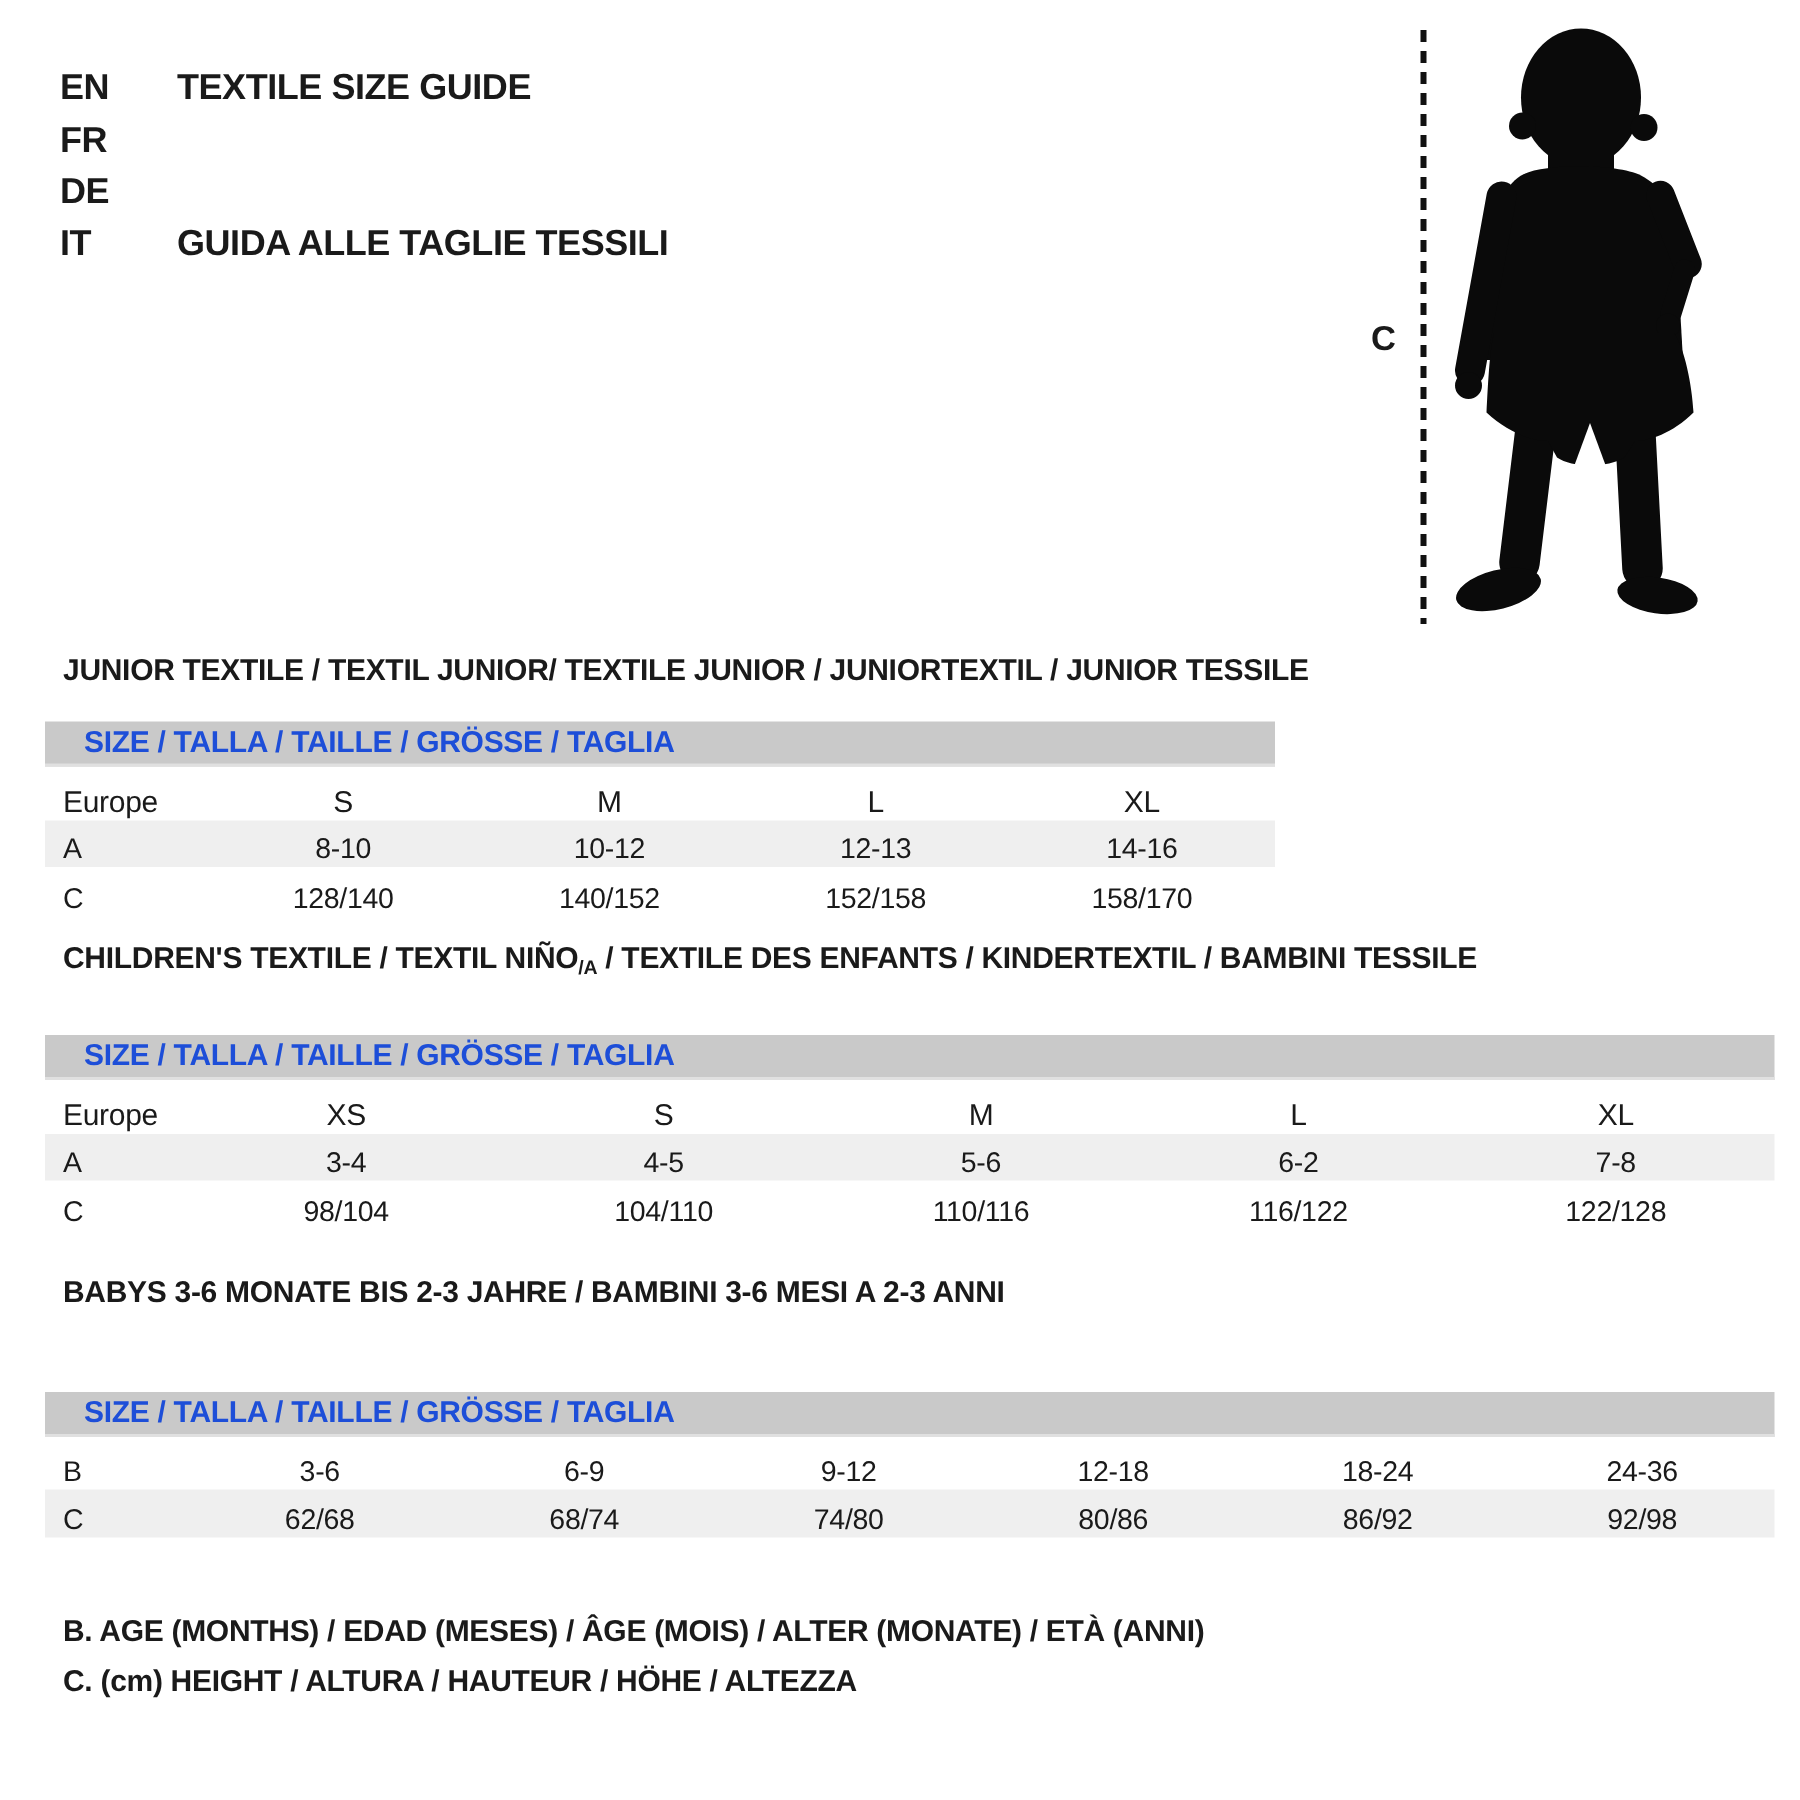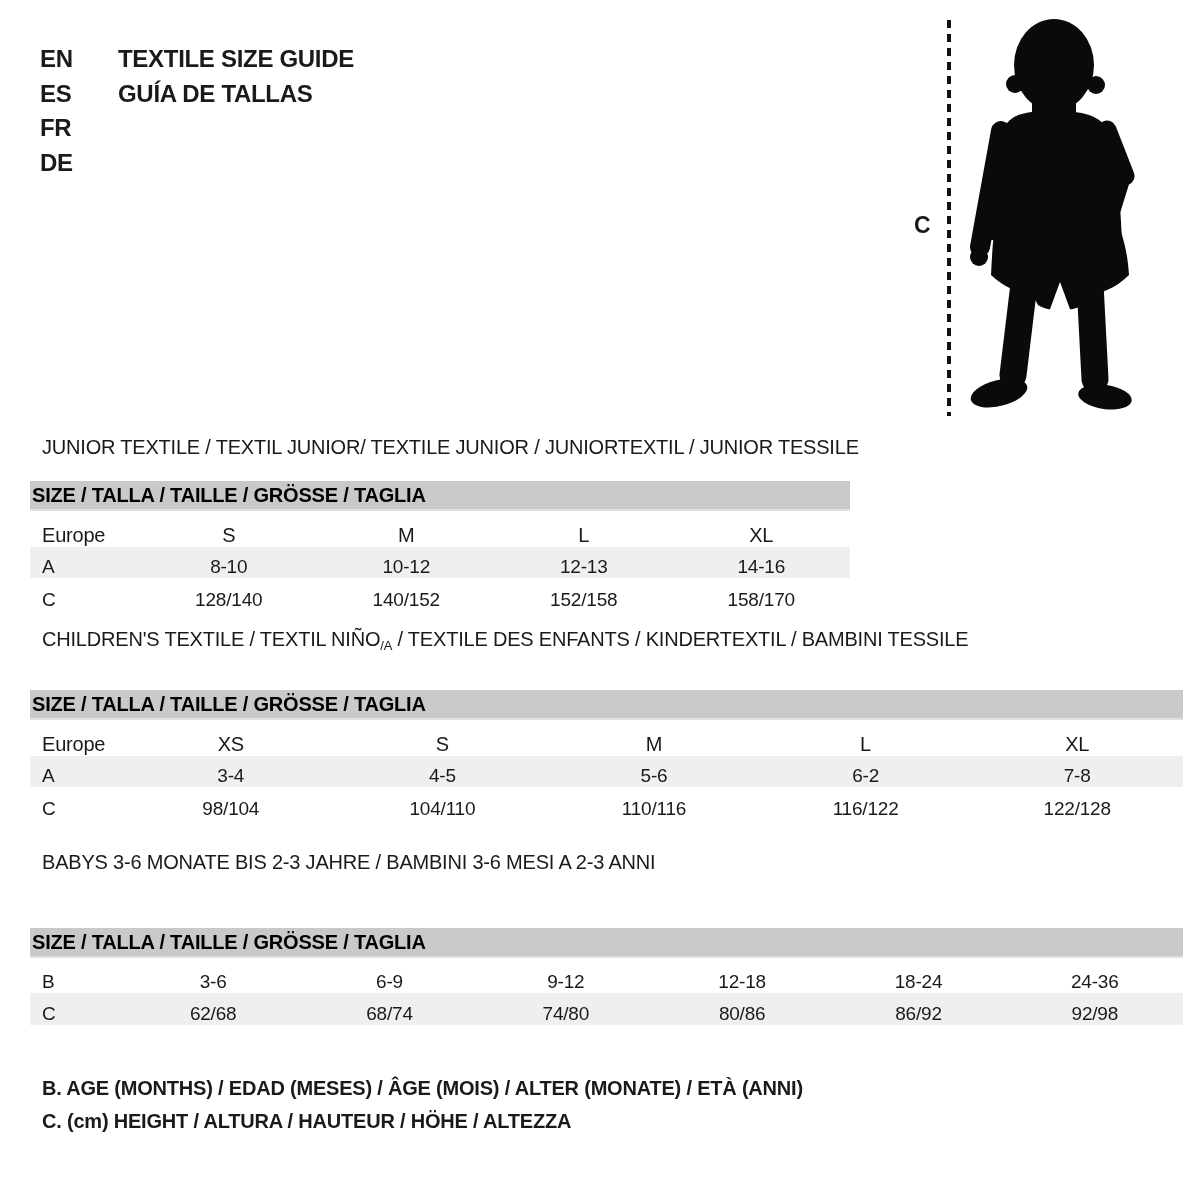--- a/index.html
+++ b/index.html
@@ -21,33 +21,33 @@
   
   #measure-line {
     left:947px; top:20px; width:4px; height:396px;
     background:repeating-linear-gradient(to bottom, #111 0 8px, transparent 8px 14px);
   }
   #measure-label { left:914px; top:212px; font-size:23px; font-weight:700; }
   #silhouette-box { left:966px; top:18px; width:170px; height:395px; }
   #silhouette-box svg { width:100%; height:100%; display:block; }
 
   
-  .section-heading { font-size:20px; font-weight:400; letter-spacing:-0.2px; white-space:nowrap; }
+  .section-heading { font-size:20px; font-weight:700; letter-spacing:-0.2px; white-space:nowrap; }
   #junior-heading   { left:42px; top:436px; }
   #children-heading { left:42px; top:628px; }
   #babies-heading   { left:42px; top:846px; line-height:33px; }
   .sub-small { font-size:13px; vertical-align:-4px; }
 
   
   .size-table { left:30px; }
   .sizebar {
     height:30px; line-height:28px; background:#c9c9c9;
     border-bottom:2px solid #e0e0e0; margin-bottom:2px;
-    font-weight:700; font-size:20px; padding-left:2px; letter-spacing:-0.2px;
-    color:#000000;
+    font-weight:700; font-size:20px; padding-left:26px; letter-spacing:-0.2px;
+    color:#1d4ed8;
   }
   .trow { display:flex; align-items:flex-end; font-size:19px; letter-spacing:-0.2px; }
   .trow.hdr { font-size:20px; }
   .tlabel { flex:0 0 110px; padding-left:12px; }
   .narrowlabel .tlabel { flex-basis:95px; }
   .tcell { flex:1; text-align:center; }
   .grey { background:#efefef; }
   .rh34 { height:34px; } .rh33 { height:33px; } .rh32 { height:32px; } .rh31 { height:31px; }
 
   #junior-table   { top:481px; width:820px;  }
@@ -60,28 +60,28 @@
 </style>
 </head>
 <body>
 
 <div class="abs" id="lang-block">
   <div class="lang-row">
     <span class="lang-code">EN</span>
     <span class="lang-title">TEXTILE SIZE GUIDE</span>
   </div>
   <div class="lang-row">
-    <span class="lang-code">ES</span>
-    <span class="lang-title">GUÍA DE TALLAS</span>
-  </div>
-  <div class="lang-row">
     <span class="lang-code">FR</span>
   </div>
   <div class="lang-row">
     <span class="lang-code">DE</span>
+  </div>
+  <div class="lang-row">
+    <span class="lang-code">IT</span>
+    <span class="lang-title">GUIDA ALLE TAGLIE TESSILI</span>
   </div>
 </div>
 
 <div class="abs" id="measure-line"></div>
 <div class="abs" id="measure-label">C</div>
 <div class="abs" id="silhouette-box">
   <svg viewBox="0 0 170 395" xmlns="http://www.w3.org/2000/svg" aria-hidden="true">
     <g fill="#0a0a0a" stroke="none">
       <ellipse cx="88" cy="47" rx="40" ry="46"></ellipse>
       <circle cx="49" cy="66" r="9"></circle>

